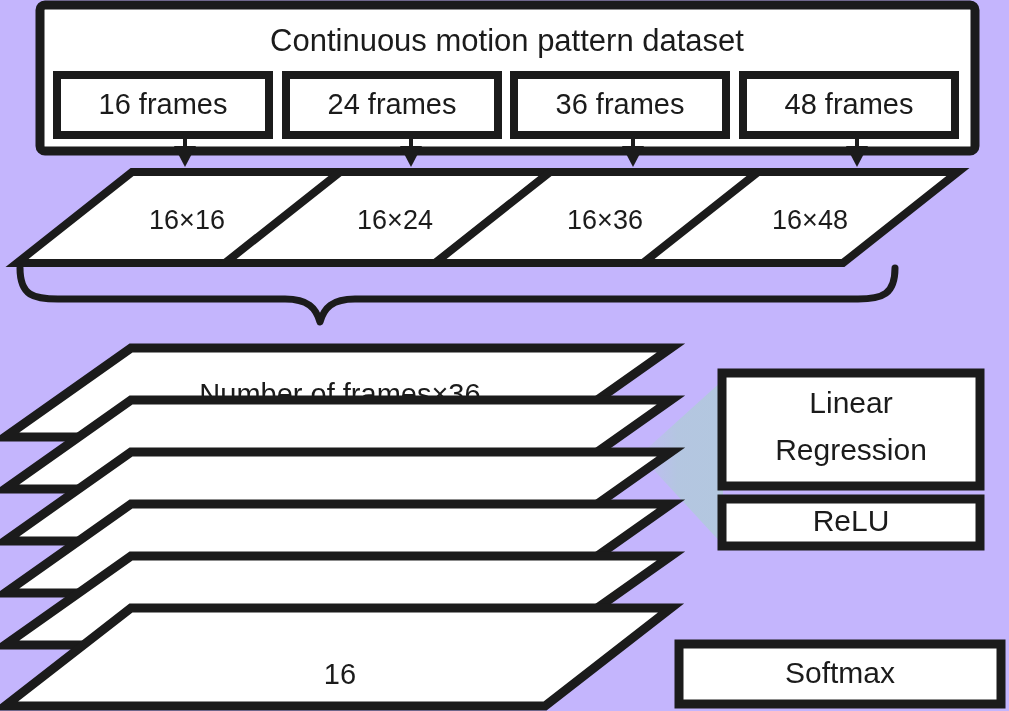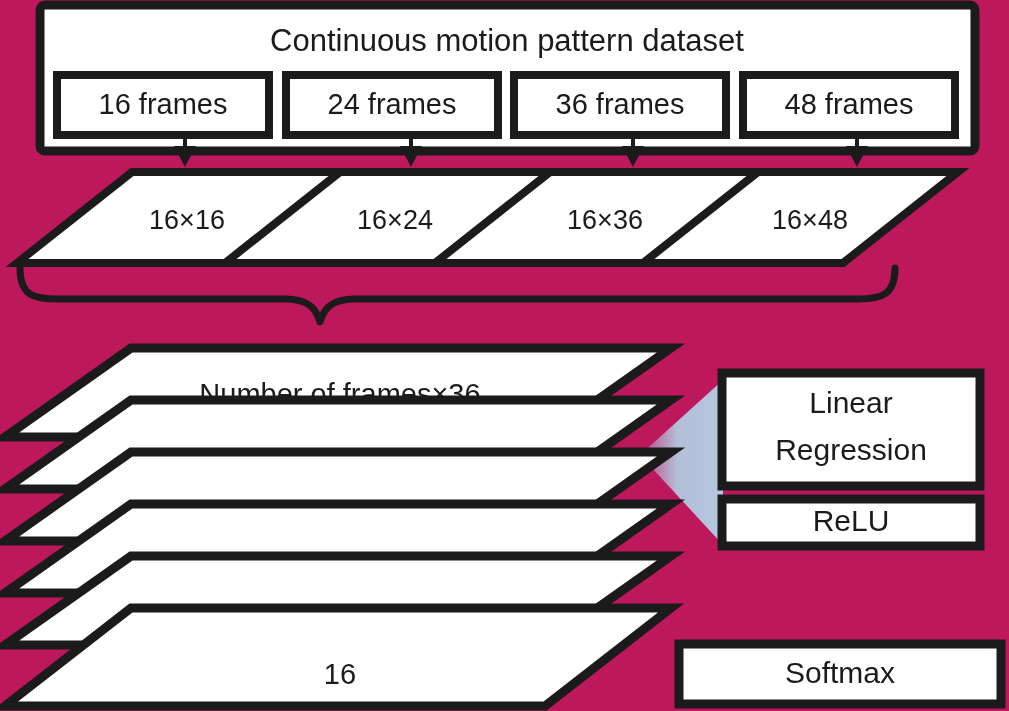--- a/index.html
+++ b/index.html
@@ -10,21 +10,21 @@
   body {
     width: 1009px;
     height: 711px;
     font-family: "Liberation Sans", sans-serif;
     overflow: hidden;
   }
   #diagram-root {
     position: relative;
     width: 1009px;
     height: 711px;
-    background: #be185d;
+    background: #c4b5fd;
   }
   svg.figure {
     display: block;
     width: 1009px;
     height: 711px;
   }
   .shape-fill {
     fill: #ffffff;
     stroke: #1b1b1b;
     stroke-linejoin: miter;

